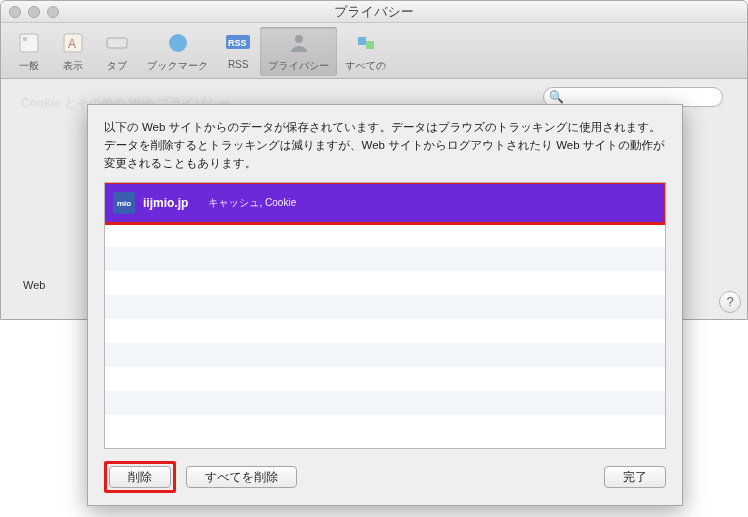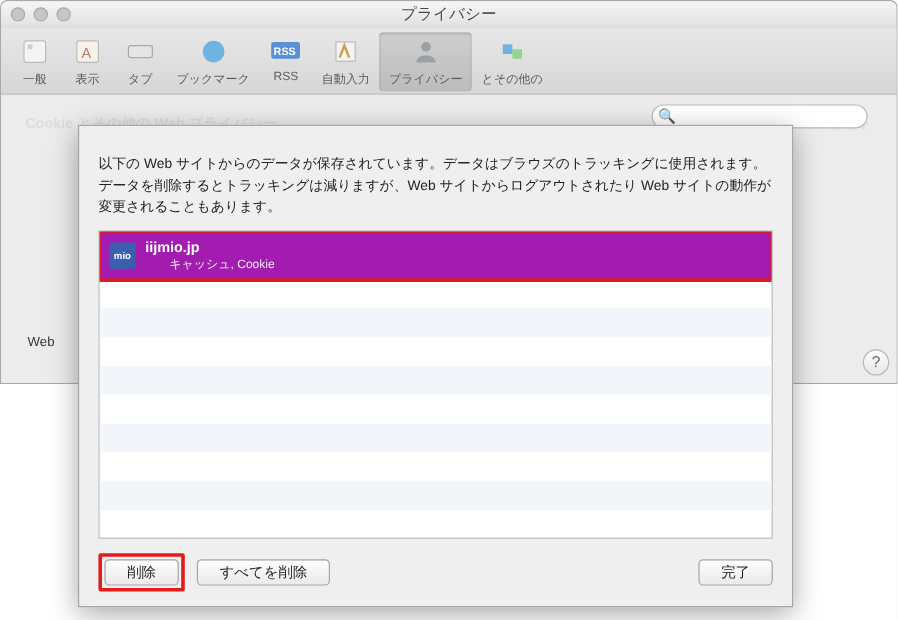--- a/index.html
+++ b/index.html
@@ -114,27 +114,27 @@
     position: absolute;
     left: 22px; top: 200px;
     color: #333;
     font-size: 11px;
   }
 
   
   .sheet {
     position: absolute;
     top: 104px;
-    left: 65px;
+    left: 87px;
     width: 596px;
     height: 402px;
     background: #efefef;
     border: 1px solid #a7a7a7;
     box-shadow: 0 6px 22px rgba(0,0,0,0.35);
-    padding: 24px 16px 12px 16px;
+    padding: 14px 16px 12px 16px;
     display: flex;
     flex-direction: column;
   }
   .desc {
     font-size: 11.5px;
     line-height: 1.55;
     color: #222;
     margin-bottom: 10px;
   }
   .list {
@@ -143,36 +143,36 @@
     background: #fff;
     overflow: hidden;
   }
   .list-row {
     display: flex;
     align-items: center;
     padding: 6px 8px;
     height: 40px;
   }
   .list-row.selected {
-    background: #a21caf;
+    background: #6d28d9;
     color: #fff;
   }
   .red-outline {
     outline: 3px solid #e31b1b;
     outline-offset: -1px;
   }
   .fav {
     width: 22px; height: 22px;
     background: #3b5fb0;
     border-radius: 2px;
     margin-right: 8px;
     display:flex;align-items:center;justify-content:center;
     color:#fff;font-size:8px;font-weight:bold;
   }
-  .row-text { display: flex; flex-direction: column; }
+  .row-text { display: flex; }
   .row-title { font-size: 12px; font-weight: bold; }
   .row-sub { font-size: 10px; opacity: 0.92; margin-left: 20px; }
   .stripe { height: 24px; }
   .stripe.alt { background: #f2f6fb; }
   .sheet-buttons {
     display: flex;
     align-items: center;
     padding-top: 12px;
     gap: 10px;
   }
@@ -248,46 +248,37 @@
     </div>
     <div class="tb-item">
       <div class="tb-icon">
           <svg width="26" height="22">
             <rect x="1" y="3" width="24" height="14" rx="2" fill="#5a8fd6"></rect>
             <text x="3" y="14" font-size="9" fill="#fff" font-weight="bold">RSS</text>
           </svg>
         </div>
       <span>RSS</span>
     </div>
-    <div class="tb-item">
-      <div class="tb-icon">
-          <svg width="22" height="22">
-            <rect x="3" y="3" width="16" height="16" fill="#f4f4f4" stroke="#bbb"></rect>
-            <path d="M6 16 L10 6 L14 16" stroke="#c9a050" stroke-width="2" fill="none"></path>
-          </svg>
-        </div>
-      <span>自動入力</span>
-    </div>
     <div class="tb-item selected">
       <div class="tb-icon">
           <svg width="22" height="22">
             <circle cx="11" cy="7" r="4" fill="#9aa0a6"></circle>
             <path d="M3 20 a8 6 0 0 1 16 0 z" fill="#9aa0a6"></path>
           </svg>
         </div>
       <span>プライバシー</span>
     </div>
     <div class="tb-item">
       <div class="tb-icon">
           <svg width="22" height="22">
             <rect x="3" y="5" width="8" height="8" fill="#6fb3e0"></rect>
             <rect x="11" y="9" width="8" height="8" fill="#8fd68f"></rect>
           </svg>
         </div>
-      <span>とその他の</span>
+      <span>すべての</span>
     </div>
   </div>
 
   <div class="main-area">
     <div class="faded-row">
       <span>Cookie とその他の Web プライバシー</span>
       <span>すべての Web サイト</span>
     </div>
     <div class="search-wrap">
       <span class="search-icon">🔍</span>

